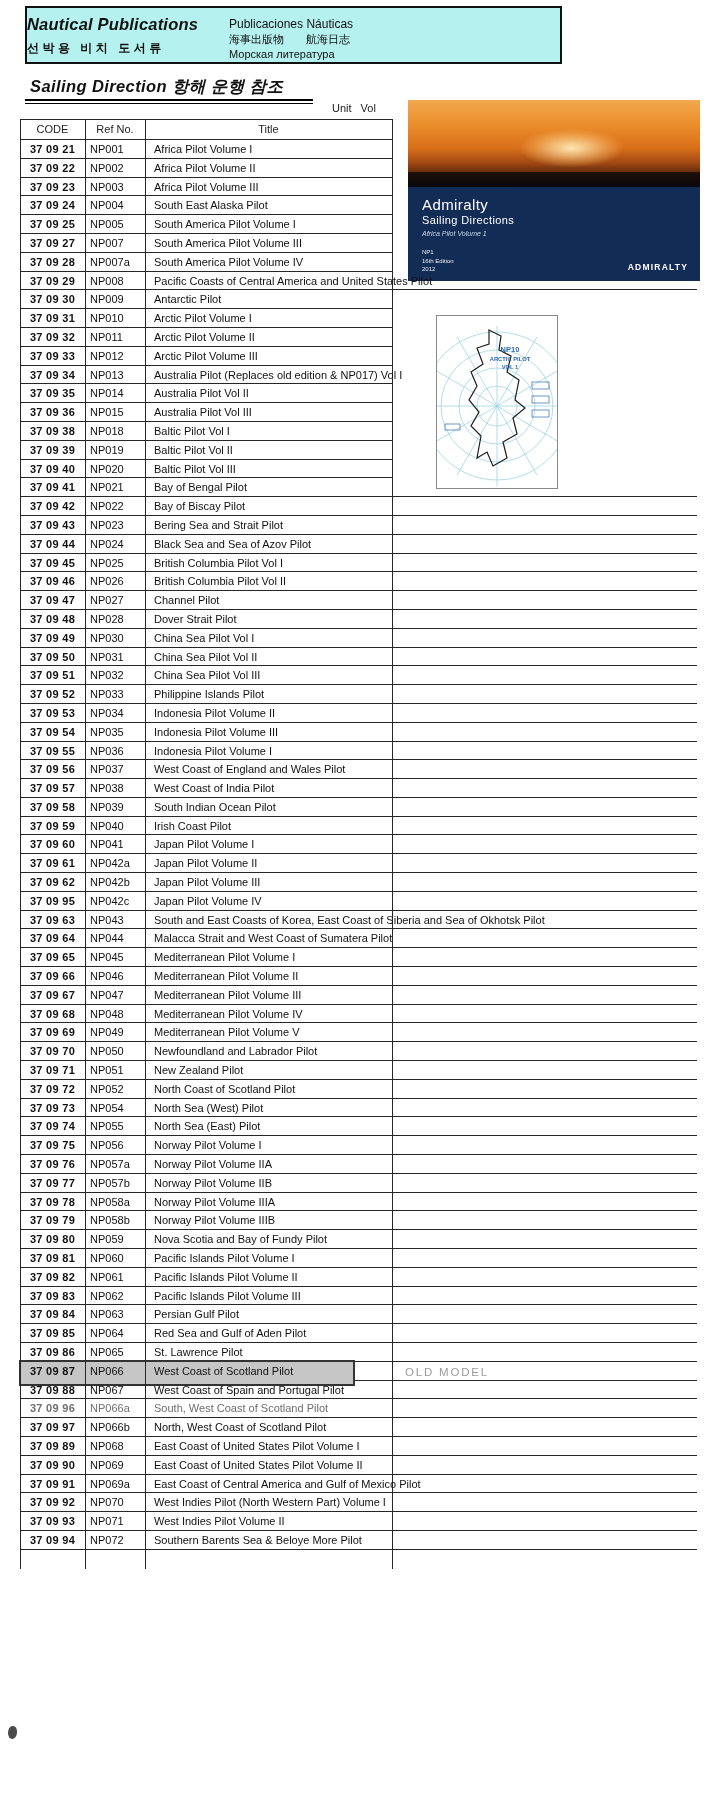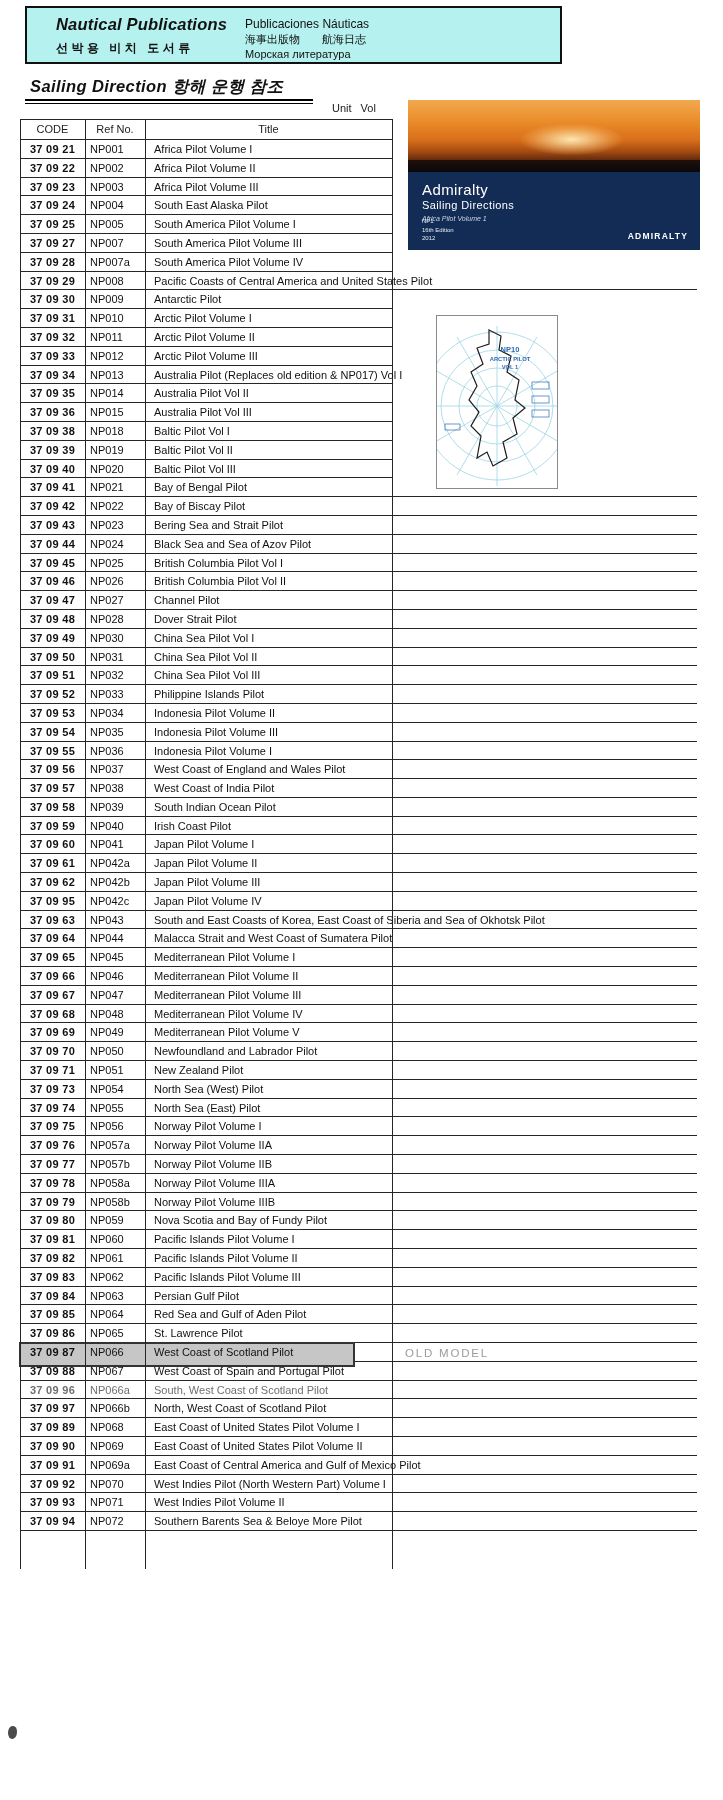--- a/index.html
+++ b/index.html
@@ -7,21 +7,21 @@
   body {
     width:723px; height:1800px; position:relative; overflow:hidden;
     font-family:"Liberation Sans","DejaVu Sans",sans-serif; color:#111;
   }
 
   
   .header-box{
     position:absolute; left:25px; top:6px; width:537px; height:58px;
     background:var(--banner-bg,#b5f1ee); border:2px solid #111; display:flex;
   }
-  .hdr-left{ padding:7px 0 0 13px; width:202px;margin-left:16px; }
+  .hdr-left{ padding:7px 0 0 0; width:202px; }
   .hdr-en{ font-size:16.5px; font-weight:bold; font-style:italic; letter-spacing:.2px; }
   .hdr-ko{ font-size:12px; font-weight:bold; letter-spacing:3.5px; margin-top:6px; }
   .hdr-right{ padding-top:8px; line-height:1.35; }
   .hdr-es{ font-size:12px; }
   .hdr-cjk{ font-size:11px; }
   .hdr-ru{ font-size:11px; }
 
   
   .section-title{
     position:absolute; left:30px; top:76px;
@@ -53,21 +53,21 @@
     content:""; position:absolute; left:-1px; top:-1.5px; width:332px; height:calc(100% + 3px);
     background:var(--highlight-bg,#c6c6c6); border:2px solid #333; z-index:1;
   }
   .row.muted .cell{ color:#6f6f6f; }
   .old-model{
     position:absolute; left:385px; top:1px; line-height:18px; z-index:3;
     font-size:11.5px; font-weight:normal; letter-spacing:1.8px; color:var(--old-model-text,#9b9b9b);
   }
 
   
-  .book-cover{ position:absolute; left:408px; top:100px; width:292px; height:150px; overflow:hidden; background:#132c55; }
+  .book-cover{ position:absolute; left:408px; top:100px; width:292px; height:181px; overflow:hidden; background:#132c55; }
   .cover-photo{
     position:absolute; left:0; top:0; width:100%; height:48%; overflow:hidden;
     background:linear-gradient(180deg,#f2a94e 0%,#ea8c2a 30%,#d96f1a 55%,#a34a12 72%,#53230c 86%,#1d1410 100%);
   }
   .sun-glow{
     position:absolute; left:33%; top:26%; width:46%; height:58%;
     background:radial-gradient(closest-side,rgba(255,236,185,.95),rgba(255,200,120,.35) 55%,transparent 78%);
   }
   .sea-band{
     position:absolute; left:0; bottom:0; width:100%; height:17%;
@@ -429,20 +429,26 @@
       <div class="row">
         <div class="cell code">37 09 70</div>
         <div class="cell ref">NP050</div>
         <div class="cell title">Newfoundland and Labrador Pilot</div>
         <div class="rule wide"></div>
       </div>
       <div class="row">
         <div class="cell code">37 09 71</div>
         <div class="cell ref">NP051</div>
         <div class="cell title">New Zealand Pilot</div>
+        <div class="rule wide"></div>
+      </div>
+      <div class="row">
+        <div class="cell code">37 09 72</div>
+        <div class="cell ref">NP052</div>
+        <div class="cell title">North Coast of Scotland Pilot</div>
         <div class="rule wide"></div>
       </div>
       <div class="row">
         <div class="cell code">37 09 73</div>
         <div class="cell ref">NP054</div>
         <div class="cell title">North Sea (West) Pilot</div>
         <div class="rule wide"></div>
       </div>
       <div class="row">
         <div class="cell code">37 09 74</div>

